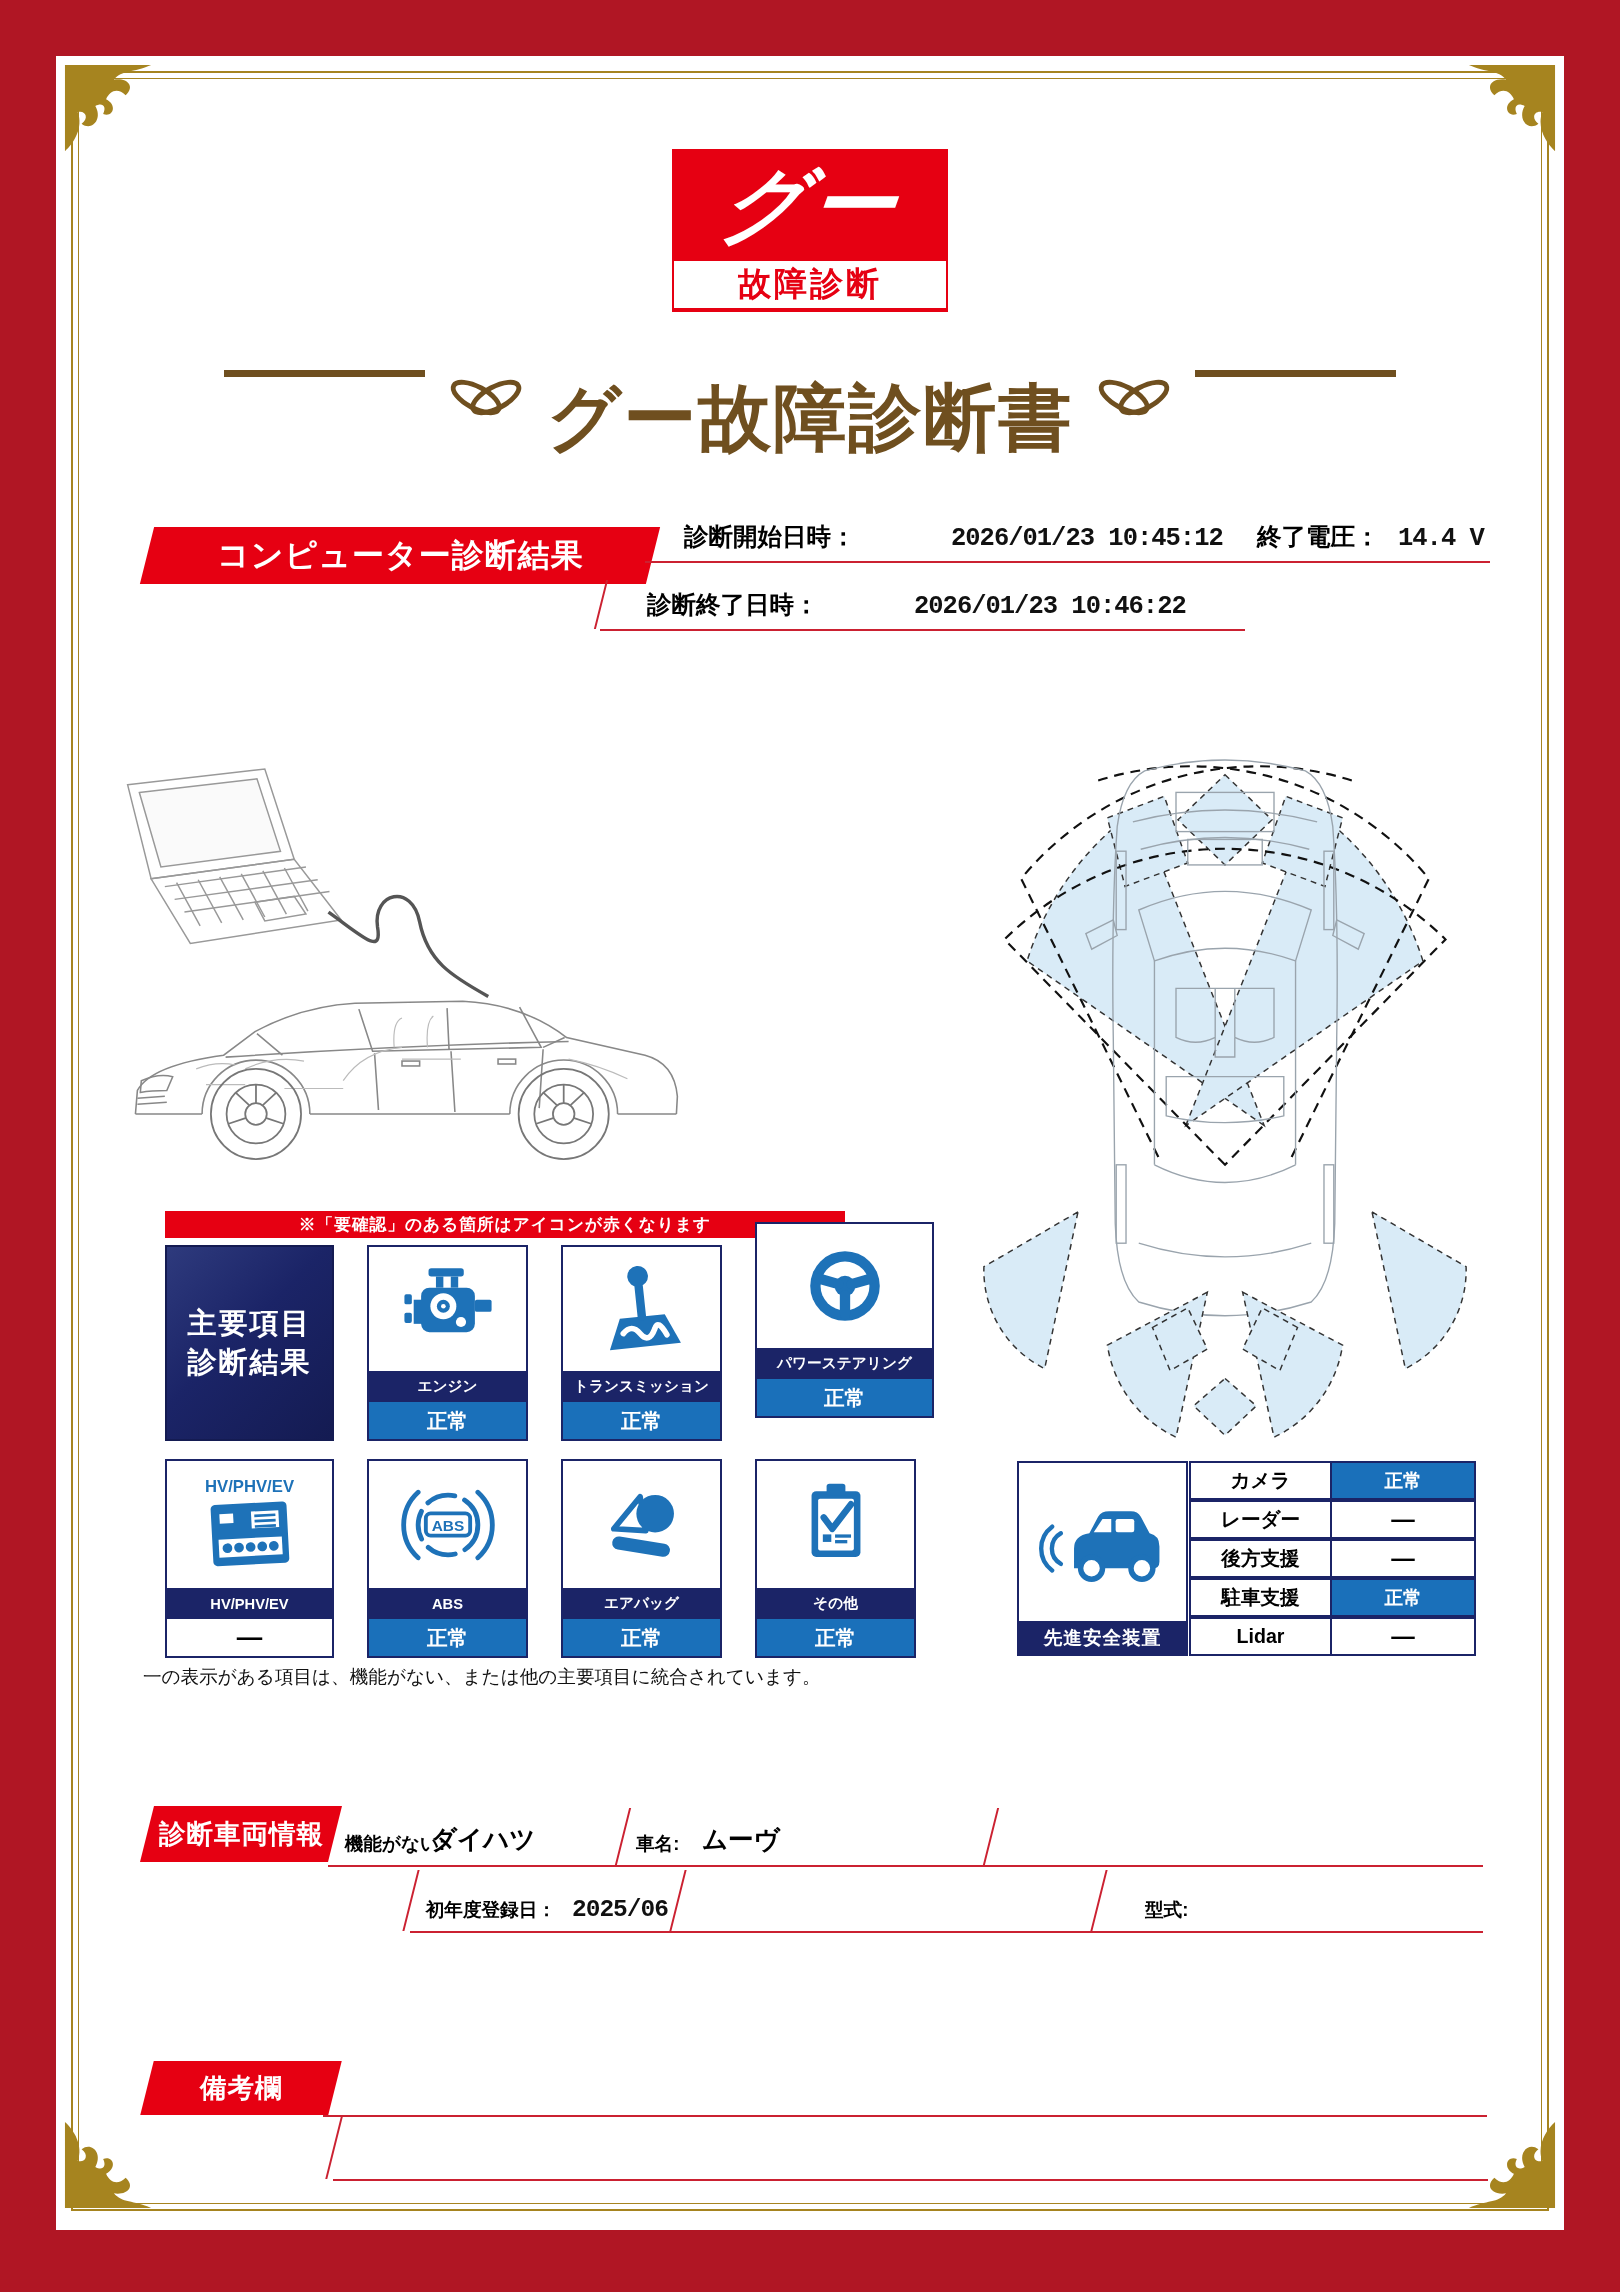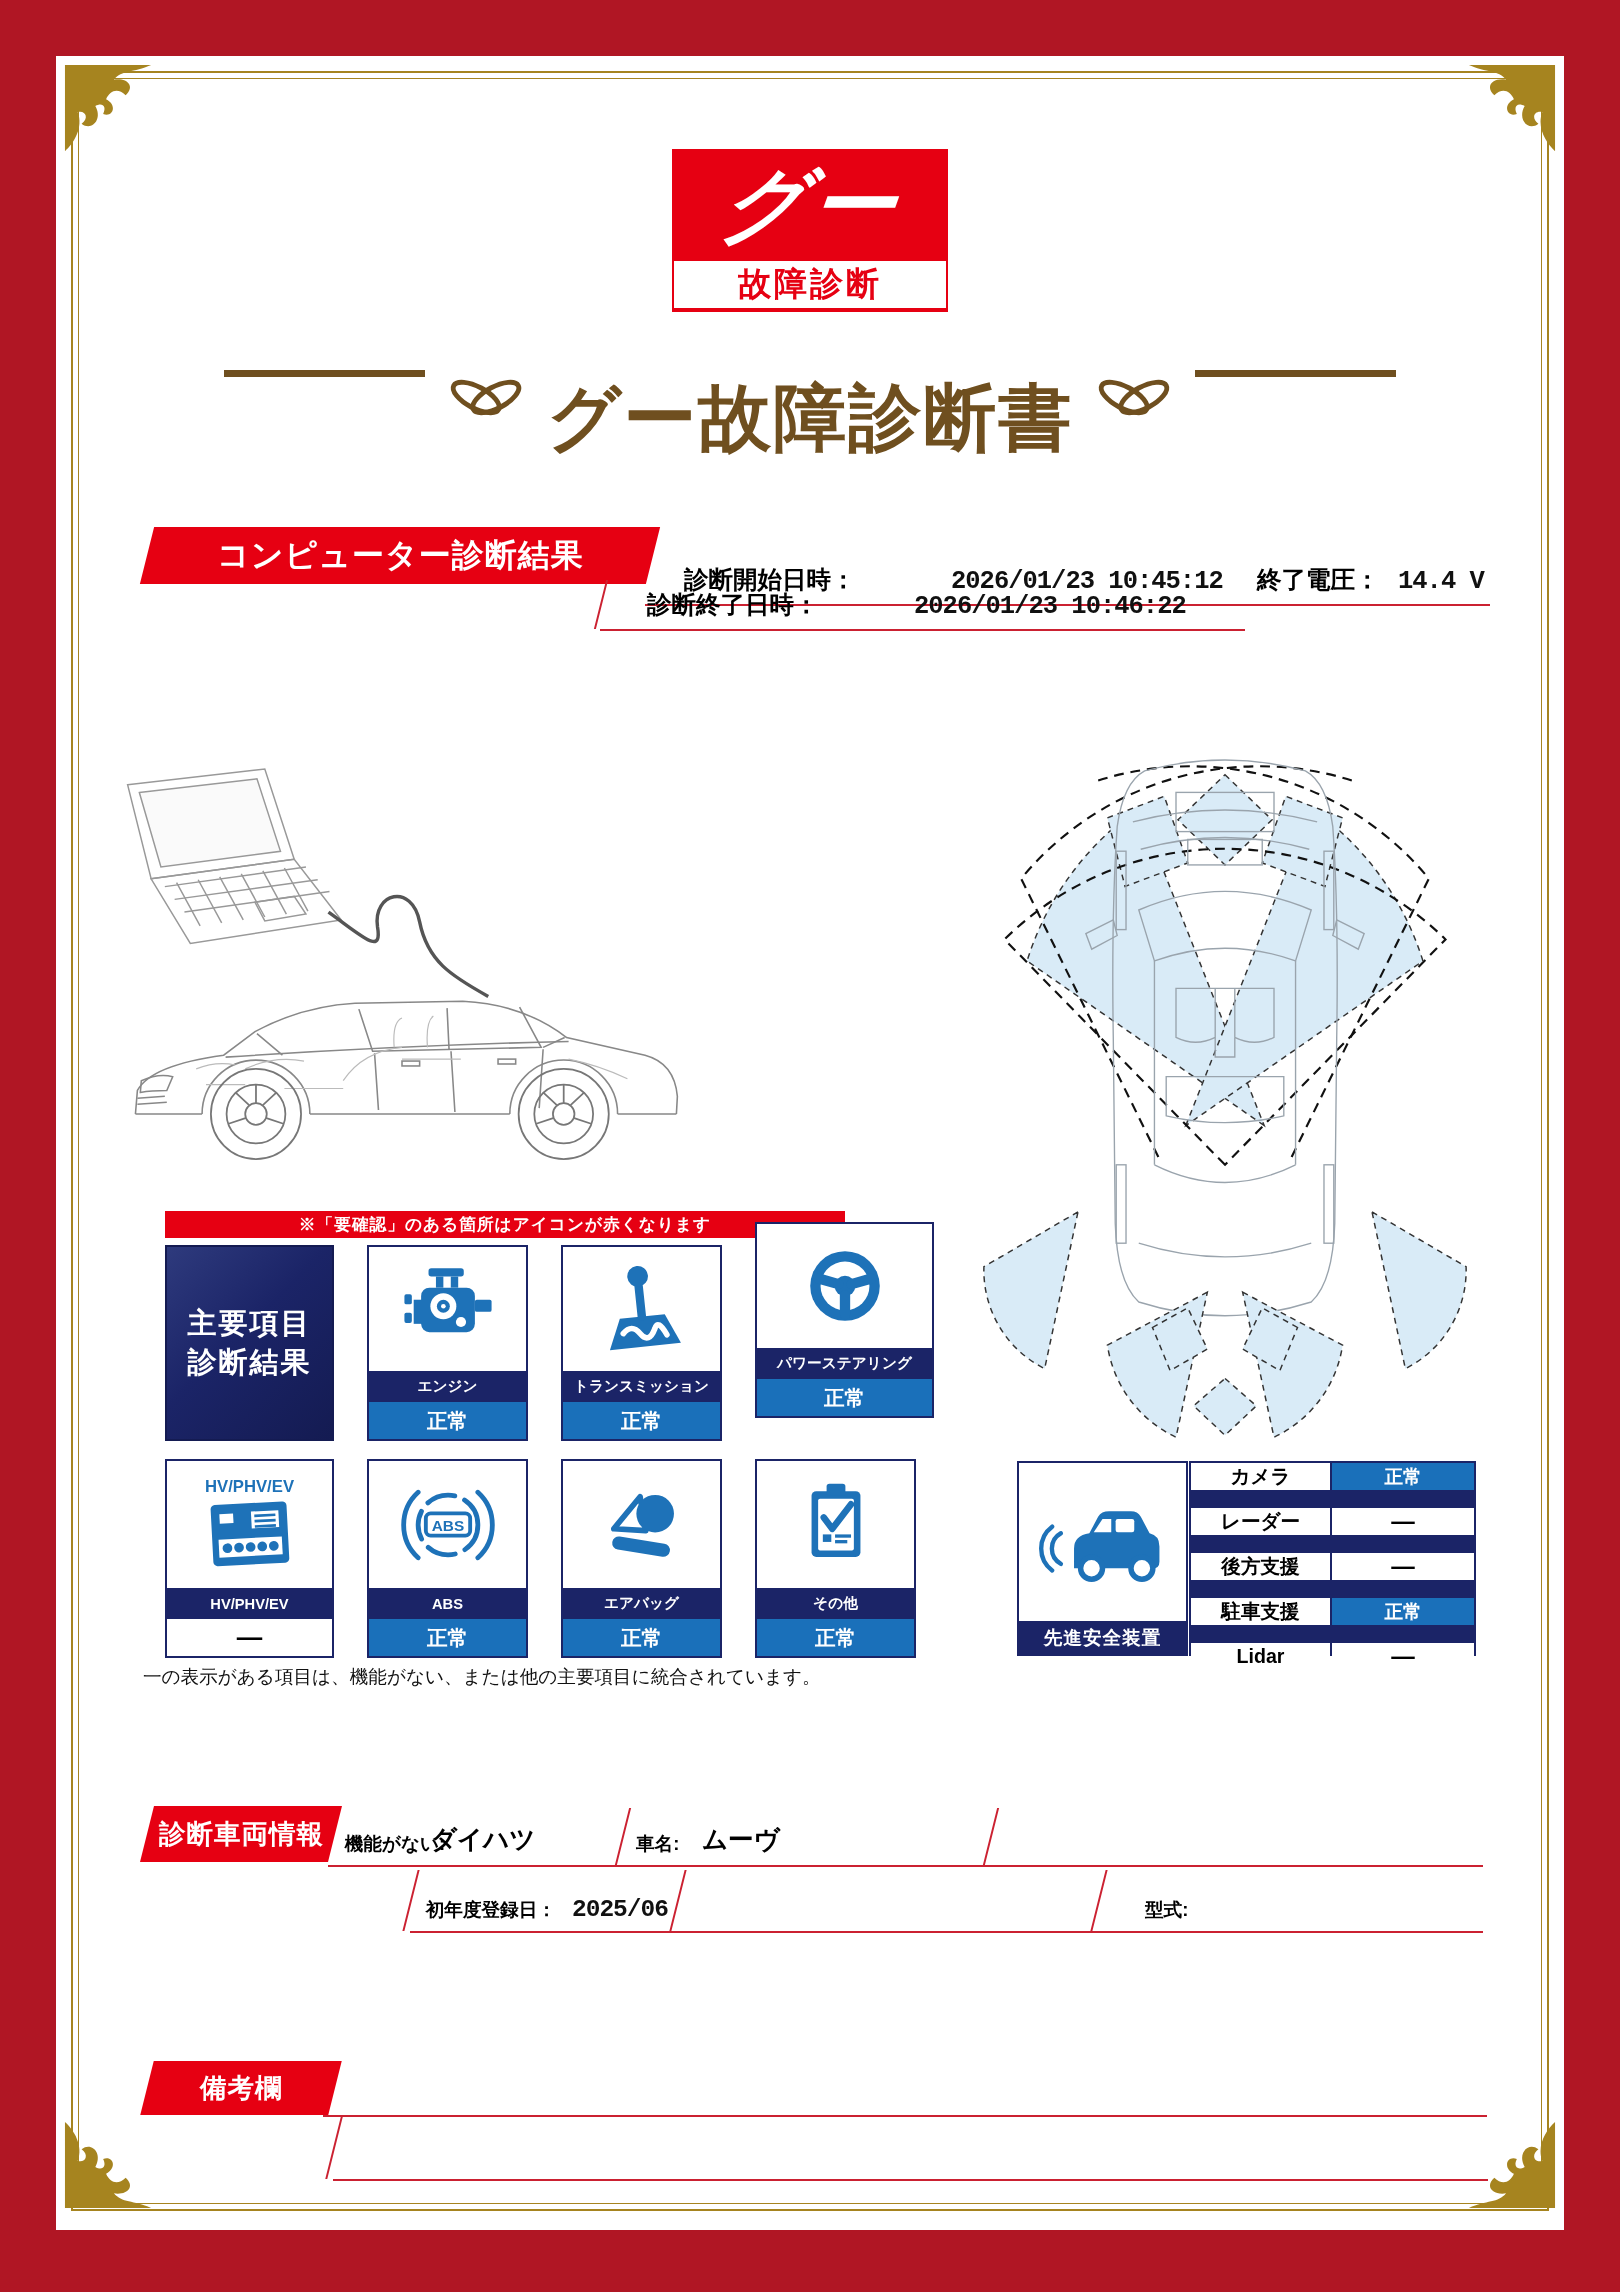--- a/index.html
+++ b/index.html
@@ -60,21 +60,21 @@
   .st-none{background:#fff;color:#000;font-size:25.5px;}
   .hv-title{color:#1e72b8;font-size:16.7px;font-weight:bold;margin:3.9px 0 2px 0;}
   .gnote{left:143px;top:1664px;width:980px;font-size:18.6px;color:#111;}
   
   .safety-box{left:1017px;top:1461px;width:171px;height:195px;box-sizing:border-box;
         border:2px solid #1b2467;display:flex;flex-direction:column;background:#fff;}
   .safety-icon{flex:1;display:flex;align-items:center;justify-content:center;}
   .safety-cap{height:33px;background:#1b2467;color:#fff;font-size:18.6px;font-weight:bold;
         display:flex;align-items:center;justify-content:center;letter-spacing:1px;}
   .safety-table{left:1189px;top:1461px;width:287px;height:195px;box-sizing:border-box;
-        border:2px solid #1b2467;display:grid;grid-template-rows:repeat(5,1fr);background:#1b2467;row-gap:18px;}
+        border:2px solid #1b2467;display:grid;grid-template-rows:repeat(5,1fr);background:#1b2467;row-gap:4px;}
   .srow{display:grid;grid-template-columns:139px 1fr;column-gap:2px;}
   .sname{background:#fff;color:#000;font-size:19.6px;font-weight:bold;
         display:flex;align-items:center;justify-content:center;}
   .sval{display:flex;align-items:center;justify-content:center;font-weight:bold;}
   .sval.st-normal{font-size:18.6px;}
   .sval.st-none{font-size:23.5px;}
   svg{display:block;}
 </style>
 </head>
 <body>
@@ -125,21 +125,21 @@
         <ellipse cx="38" cy="28" rx="26" ry="11" transform="rotate(28 38 28)"></ellipse>
         <ellipse cx="58" cy="28" rx="26" ry="11" transform="rotate(-28 58 28)"></ellipse>
       </g>
     </svg>
     <div class="t-line"></div>
   </div>
 
   <div class="abs banner" style="left:147px;top:527px;width:506px;height:57px">
     <span style="font-size:32px">コンピューター診断結果</span>
   </div>
-  <div class="abs redline" style="left:645px;top:556px;width:845px;height:48px">
+  <div class="abs redline" style="left:645px;top:513px;width:845px;height:48px">
     <span class="flabel" style="left:39px;font-size:24.5px">診断開始日時：</span>
     <span class="fvalue" style="left:306px;font-size:25.5px">2026/01/23 10:45:12</span>
     <span class="flabel" style="left:612px;font-size:24.5px">終了電圧：</span>
     <span class="fvalue" style="left:753px;font-size:25.5px">14.4 V</span>
   </div>
   <div class="abs redline" style="left:600px;top:580px;width:645px;height:49px">
     <div class="slant abs" style="left:0;top:0;height:49px"></div>
     <span class="flabel" style="left:47px;font-size:24.5px">診断終了日時：</span>
     <span class="fvalue" style="left:314px;font-size:25.5px">2026/01/23 10:46:22</span>
   </div>

